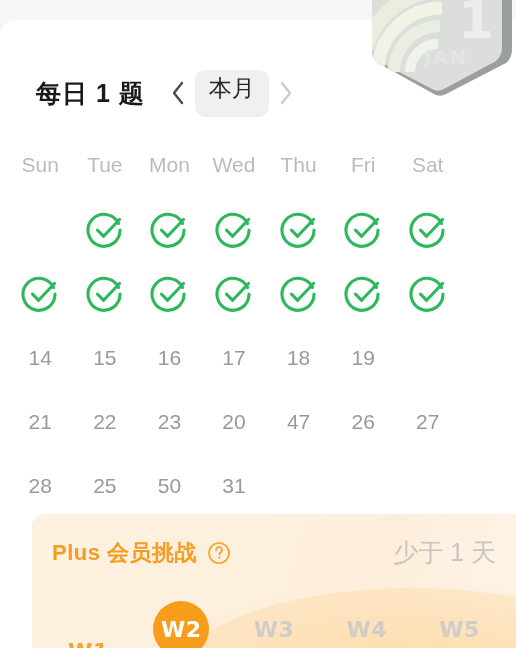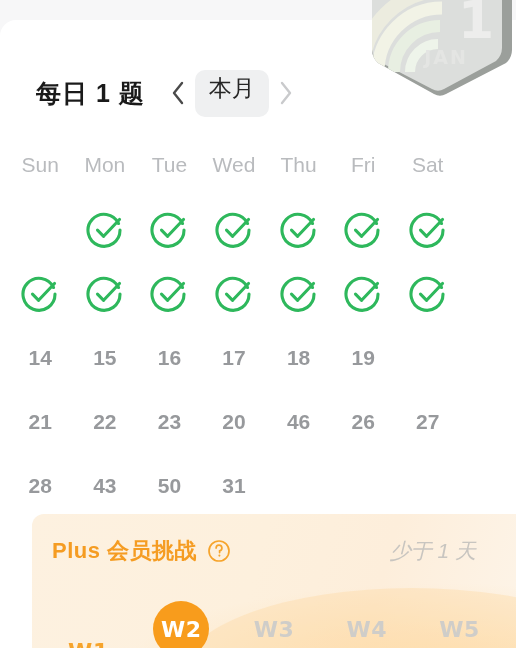--- a/index.html
+++ b/index.html
@@ -98,21 +98,21 @@
     font-size: 21px;
     color: #b9bbbe;
     line-height: 38px;
   }
 
   .weeks {
     position: absolute;
     left: 0; top: 178px;
     width: 516px;
   }
-  .week { height: 64px; font-weight: bold; }
+  .week { height: 64px; }
   .cell {
     display: flex;
     align-items: center;
     justify-content: center;
     height: 64px;
     font-size: 21px;
     color: #97999c;
   }
   .cell.empty { color: transparent; }
   .cell.done  { cursor: pointer; }
@@ -135,43 +135,42 @@
     content: "";
     position: absolute;
     left: 150px; bottom: -90px;
     width: 460px; height: 170px;
     border-radius: 50%;
     background: rgba(255, 208, 140, 0.28);
   }
   .plus-head {
     position: absolute;
     left: 20px; top: 22px;
-    right: 40px;
+    right: 20px;
     display: flex;
     align-items: center;
     z-index: 2;
   }
   .plus-title {
     font-size: 22px;
     font-weight: 700;
     color: #f59c22;
     letter-spacing: 0.5px;
     white-space: nowrap;
   }
   .help-icon {
     margin-left: 10px;
     display: flex; align-items: center;
     cursor: pointer;
   }
   .plus-remain {
     margin-left: auto;
-    font-size: 21px;
+    font-size: 25px;
     color: #c8c5c0;
     white-space: nowrap;
-    font-style: italic;
   }
 
   .weeks-row {
     position: absolute;
     left: 10px; top: 80px;
     width: 464px;
     height: 66px;
     display: grid;
     grid-template-columns: repeat(5, 1fr);
     align-items: center;
@@ -220,22 +219,22 @@
       <div class="chev">
         <svg width="16" height="28" viewBox="0 0 16 28" aria-hidden="true">
           <path d="M4 4 L12 14 L4 24" fill="none" stroke="#c9cacc" stroke-width="2.4" stroke-linecap="round" stroke-linejoin="round"></path>
         </svg>
       </div>
     </div>
   </div>
 
   <div class="weekdays">
     <div class="wd">Sun</div>
+    <div class="wd">Tue</div>
     <div class="wd">Mon</div>
-    <div class="wd">Tue</div>
     <div class="wd">Wed</div>
     <div class="wd">Thu</div>
     <div class="wd">Fri</div>
     <div class="wd">Sat</div>
   </div>
 
   <div class="weeks" id="weeks-container">
       <div class="week">
         <div class="cell empty"></div>
         <div class="cell done">
@@ -351,27 +350,27 @@
         <div class="cell plain">16</div>
         <div class="cell plain">17</div>
         <div class="cell plain">18</div>
         <div class="cell plain">19</div>
       </div>
       <div class="week">
         <div class="cell plain">21</div>
         <div class="cell plain">22</div>
         <div class="cell plain">23</div>
         <div class="cell plain">20</div>
-        <div class="cell plain">46</div>
+        <div class="cell plain">47</div>
         <div class="cell plain">26</div>
         <div class="cell plain">27</div>
       </div>
       <div class="week">
         <div class="cell plain">28</div>
-        <div class="cell plain">43</div>
+        <div class="cell plain">25</div>
         <div class="cell plain">50</div>
         <div class="cell plain">31</div>
         <div class="cell empty"></div>
         <div class="cell empty"></div>
         <div class="cell empty"></div>
       </div>
     </div>
 
   <div class="plus">
     <div class="plus-head">

